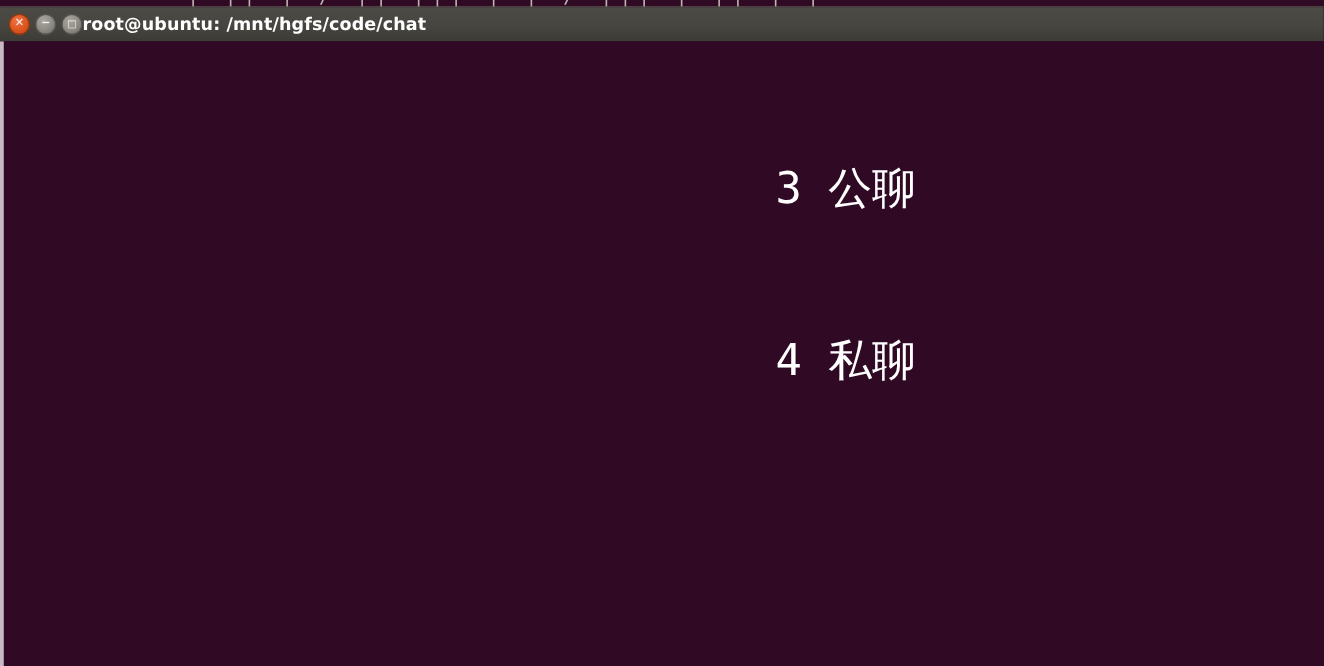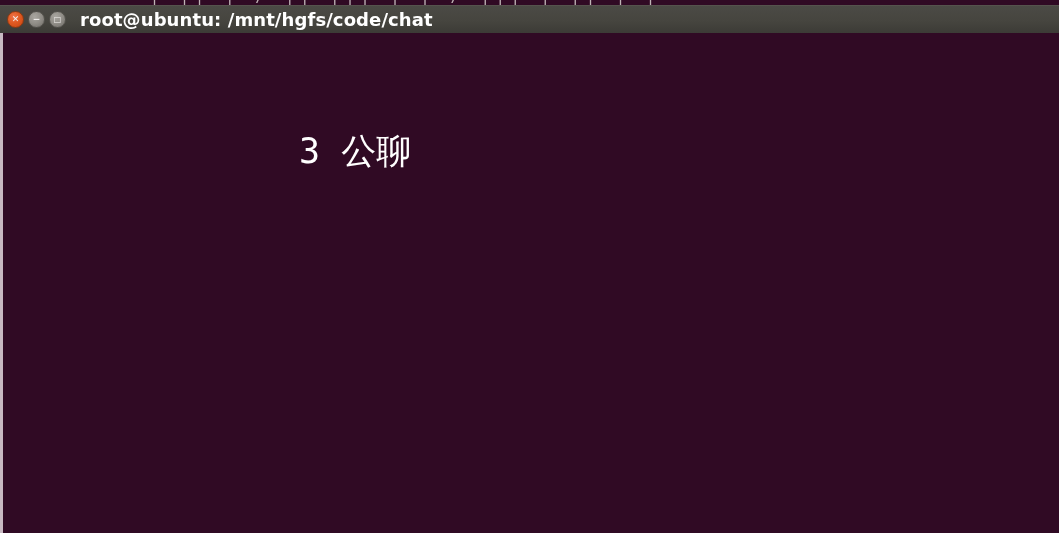--- a/index.html
+++ b/index.html
@@ -88,38 +88,38 @@
   .win-btn .glyph {
     font-weight: bold;
     font-size: 9px;
     transform: translateY(-0.5px);
   }
   .win-btn.max .glyph {
     font-size: 8px;
   }
 
   .window-title {
-    margin-left: 14px;
     font-family: "DejaVu Sans", sans-serif;
-    font-size: 18px;
+    font-size: 14px;
     font-weight: bold;
     color: #ffffff;
     white-space: nowrap;
     letter-spacing: 0.1px;
   }
 
   
   .terminal {
     position: absolute;
     top: 33px;
     left: 0;
     width: 1059px;
     height: 500px;
     background: #300a24;
     overflow: hidden;
+    text-align: center;
   }
 
   .scrollbar-track {
     position: absolute;
     top: 0;
     left: 0;
     width: 3px;
     height: 100%;
     background: #3a1330;
   }
@@ -174,20 +174,21 @@
     <div class="window-title">root@ubuntu: /mnt/hgfs/code/chat</div>
   </div>
 
   <div class="terminal">
     <div class="scrollbar-track">
       <div class="scrollbar-thumb"></div>
     </div>
 
     <div class="term-text">
       <div class="term-line">              3 公聊</div>
+      <div class="term-line">              4 私聊</div>
       
       
       
       
       
       
     </div>
   </div>
 
 </div>

